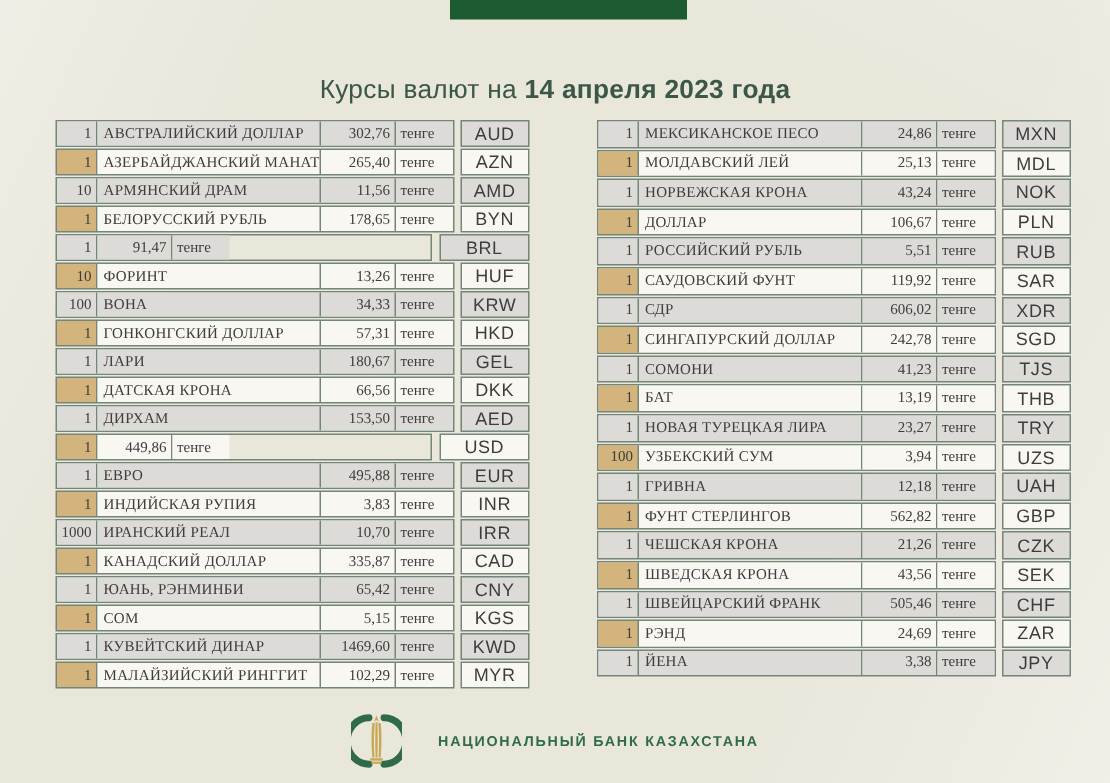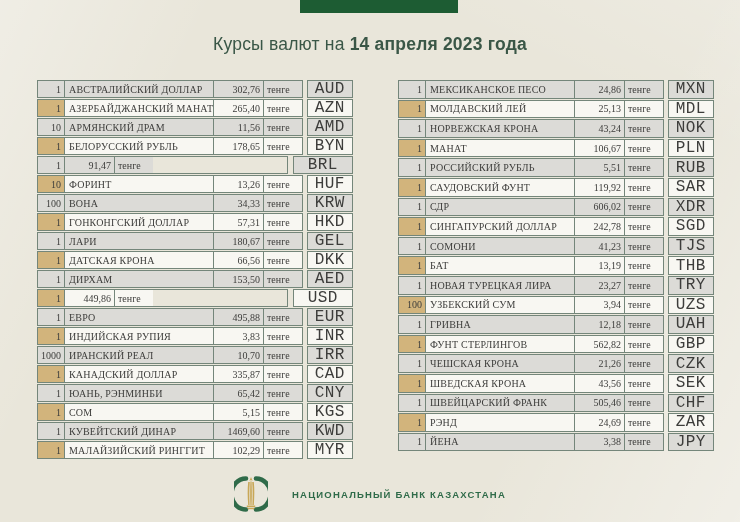--- a/index.html
+++ b/index.html
@@ -13,21 +13,21 @@
       #e9e6da;
     overflow:hidden;
     font-family:"Liberation Sans", sans-serif;
   }
   .top-accent{
     position:absolute; top:0; left:300px;
     width:158px; height:13px;
     background:#1d5c33;
   }
   .title{
-    position:absolute; top:34px; left:0; width:740px;
+    position:absolute; top:49px; left:0; width:740px;
     text-align:center;
     font-size:17.5px;
     color:#3a5747;
     letter-spacing:0.2px;
   }
   .title .bold{font-weight:bold;}
   .rates-table{
     position:absolute; top:80px;
     width:316px;
   }
@@ -58,22 +58,22 @@
   .cell.qty{width:27px; justify-content:flex-end; padding-right:3px; border-right:1px solid #74867a;}
   .cell.name{width:149px; padding-left:4px; border-right:1px solid #74867a; letter-spacing:0.2px;text-align:center;}
   .cell.rate{width:50px; justify-content:flex-end; padding-right:3px; border-right:1px solid #74867a;}
   .cell.unit{width:38px; padding-left:3px;}
   .spacer{width:5px;}
   .code-box{
     width:64px;
     border:1px solid #74867a;
     box-sizing:border-box;
     display:flex; align-items:center; justify-content:center;
-    font-family:Liberation Mono, monospace;
-    font-size:16px;
+    font-family:Liberation Sans, sans-serif;
+    font-size:12px;
     color:#3d3d3b;
     letter-spacing:0.4px;
   }
   
   .row.odd .cell, .row.odd .code-box{background:#dcdbd7;}
   .row.odd .cell.qty{background:#dcdbd7;}
   
   .row.even .cell{background:#f8f7f2;}
   .row.even .code-box{background:#f8f7f2;}
   .row.even .cell.qty{background:#d2b47c;}
@@ -328,21 +328,21 @@
           <div class="cell name">НОРВЕЖСКАЯ КРОНА</div>
           <div class="cell rate">43,24</div>
           <div class="cell unit">тенге</div>
         </div>
         <div class="spacer"></div>
         <div class="code-box">NOK</div>
       </div>
       <div class="row even">
         <div class="main-box">
           <div class="cell qty">1</div>
-          <div class="cell name">МАНАТ</div>
+          <div class="cell name">ДОЛЛАР</div>
           <div class="cell rate">106,67</div>
           <div class="cell unit">тенге</div>
         </div>
         <div class="spacer"></div>
         <div class="code-box">PLN</div>
       </div>
       <div class="row odd">
         <div class="main-box">
           <div class="cell qty">1</div>
           <div class="cell name">РОССИЙСКИЙ РУБЛЬ</div>

